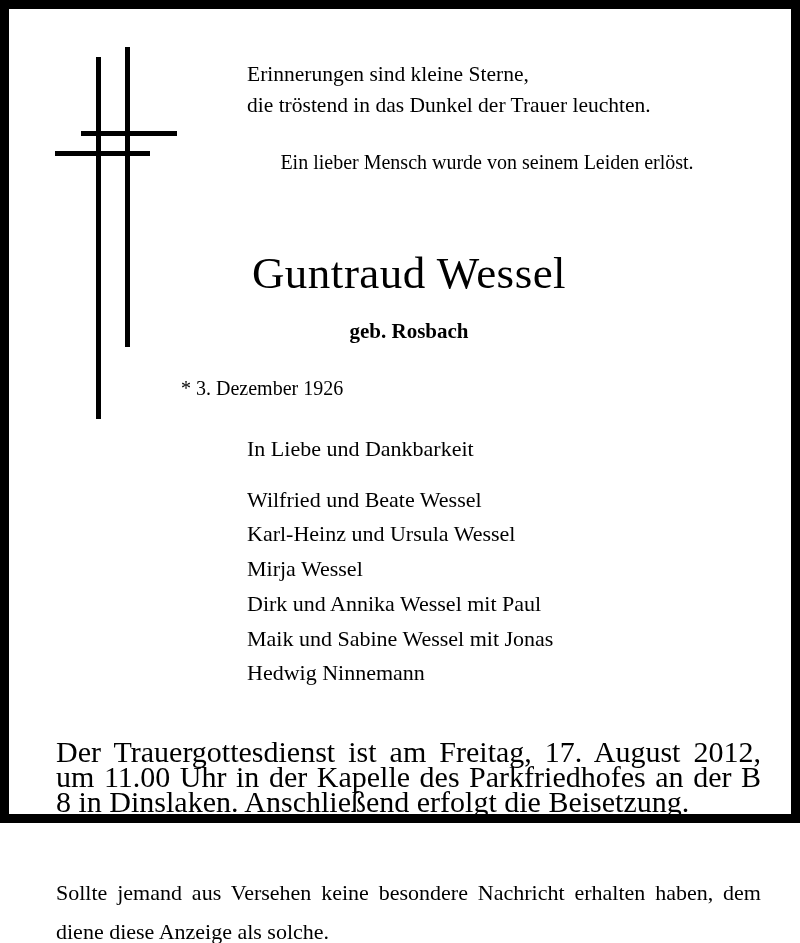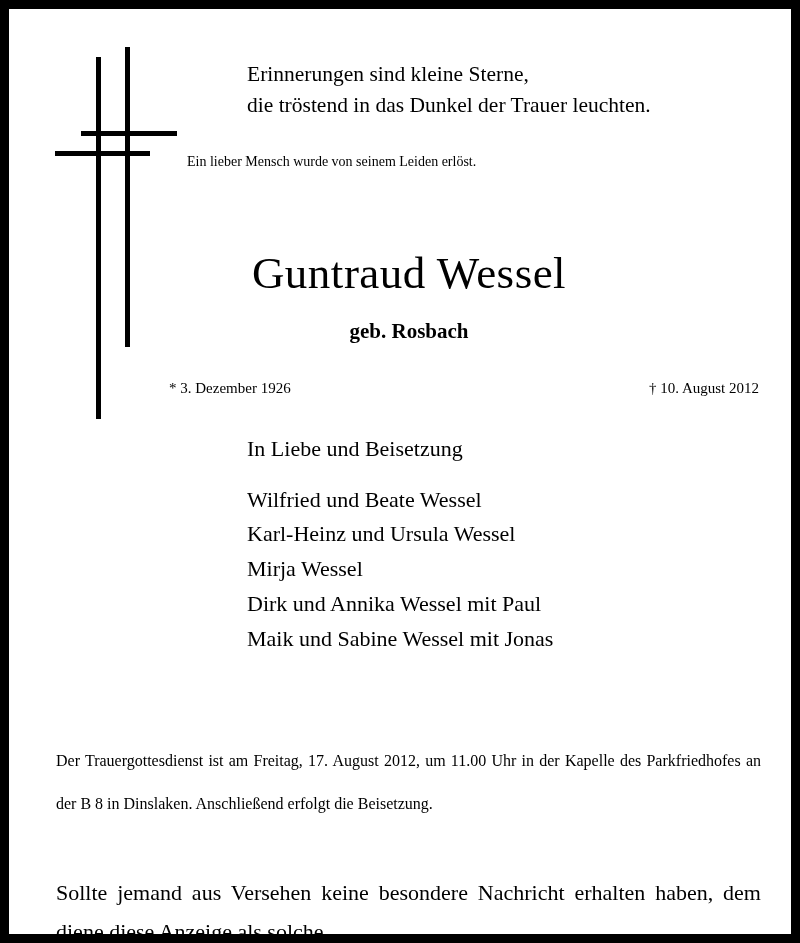--- a/index.html
+++ b/index.html
@@ -11,21 +11,21 @@
     width: 800px;
     height: 943px;
     font-family: "Liberation Serif", serif;
     color: #000000;
     overflow: hidden;
   }
   .notice {
     position: relative;
     box-sizing: border-box;
     width: 800px;
-    height: 943px;
+    height: 823px;
     border: 9px solid #000000;
     background: #ffffff;
     padding: 0;
   }
   .inner {
     position: relative;
     width: 100%;
     height: 100%;
     box-sizing: border-box;
   }
@@ -79,23 +79,23 @@
     width: 520px;
     font-size: 21.5px;
     line-height: 31px;
     text-align: left;
   }
   .released {
     position: absolute;
     left: 178px;
     top: 138px;
     width: 600px;
-    font-size: 14px;
+    font-size: 20px;
     line-height: 30px;
-    text-align: left;
+    text-align: center;
   }
   .name {
     position: absolute;
     left: 0;
     top: 238px;
     width: 800px;
     text-align: center;
     font-size: 45px;
     line-height: 52px;
     letter-spacing: 0.5px;
@@ -105,24 +105,24 @@
     left: 0;
     top: 308px;
     width: 800px;
     text-align: center;
     font-size: 21px;
     font-weight: bold;
     line-height: 28px;
   }
   .dates {
     position: absolute;
-    left: 160px;
+    left: 172px;
     top: 364px;
     width: 590px;
-    font-size: 15px;
+    font-size: 20px;
     line-height: 30px;
     display: flex;
     justify-content: space-between;
   }
   .dates .birth, .dates .death {
     white-space: nowrap;
   }
   .family {
     position: absolute;
     left: 238px;
@@ -131,22 +131,22 @@
     font-size: 22px;
     line-height: 34.7px;
   }
   .family .lead { }
   .family .survivors { margin-top: 16px; }
   .service {
     position: absolute;
     left: 47px;
     top: 730px;
     width: 705px;
-    font-size: 16px;
-    line-height: 43px;
+    font-size: 30px;
+    line-height: 25px;
     text-align: justify;
     text-align-last: left;
   }
   .closing {
     position: absolute;
     left: 47px;
     top: 864px;
     width: 705px;
     font-size: 22px;
     line-height: 39px;
@@ -176,33 +176,33 @@
     <div class="released">
       <span class="line">Ein lieber Mensch wurde von seinem Leiden erlöst.</span>
     </div>
 
     <div class="name">Guntraud Wessel</div>
 
     <div class="maiden">geb. Rosbach</div>
 
     <div class="dates">
       <span class="birth">* 3. Dezember 1926</span>
-      <span class="death">† 10. August 2012</span>
     </div>
 
     <div class="family">
       <div class="lead">
-        <span class="line">In Liebe und Beisetzung</span>
+        <span class="line">In Liebe und Dankbarkeit</span>
       </div>
       <div class="survivors">
         <span class="line">Wilfried und Beate Wessel</span>
         <span class="line">Karl-Heinz und Ursula Wessel</span>
         <span class="line">Mirja Wessel</span>
         <span class="line">Dirk und Annika Wessel mit Paul</span>
         <span class="line">Maik und Sabine Wessel mit Jonas</span>
+        <span class="line">Hedwig Ninnemann</span>
       </div>
     </div>
 
     <div class="service">
       <span>Der Trauergottesdienst ist am Freitag, 17. August 2012,</span>
       <span>um 11.00 Uhr in der Kapelle des Parkfriedhofes an der B 8</span>
       <span>in Dinslaken. Anschließend erfolgt die Beisetzung.</span>
     </div>
 
     <div class="closing">

